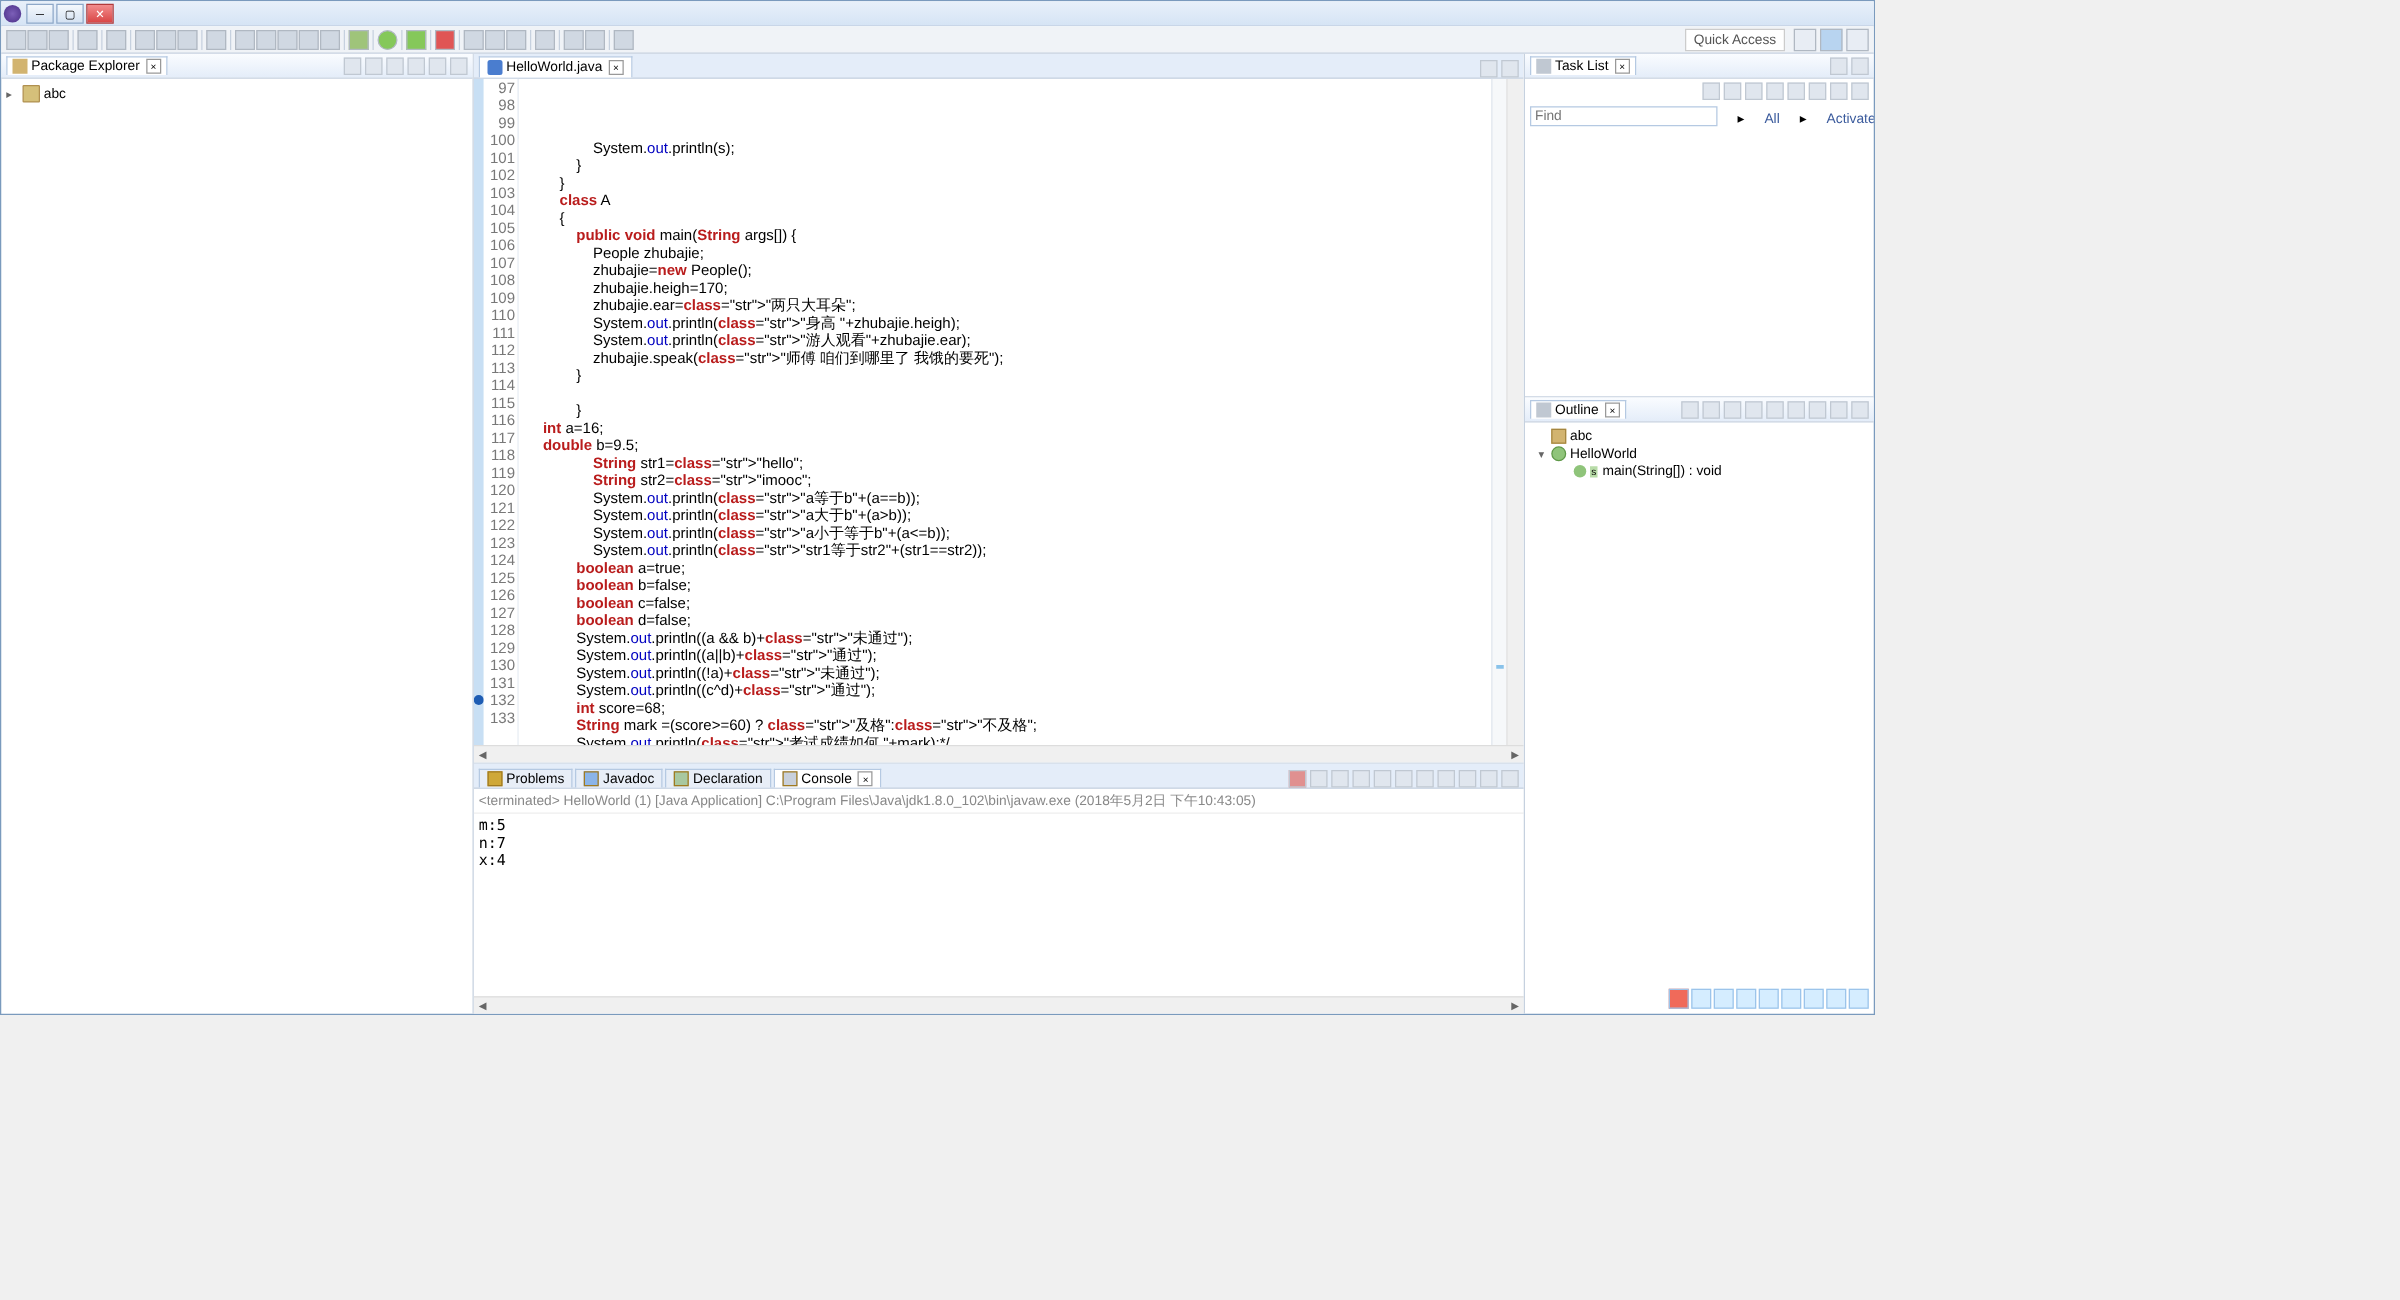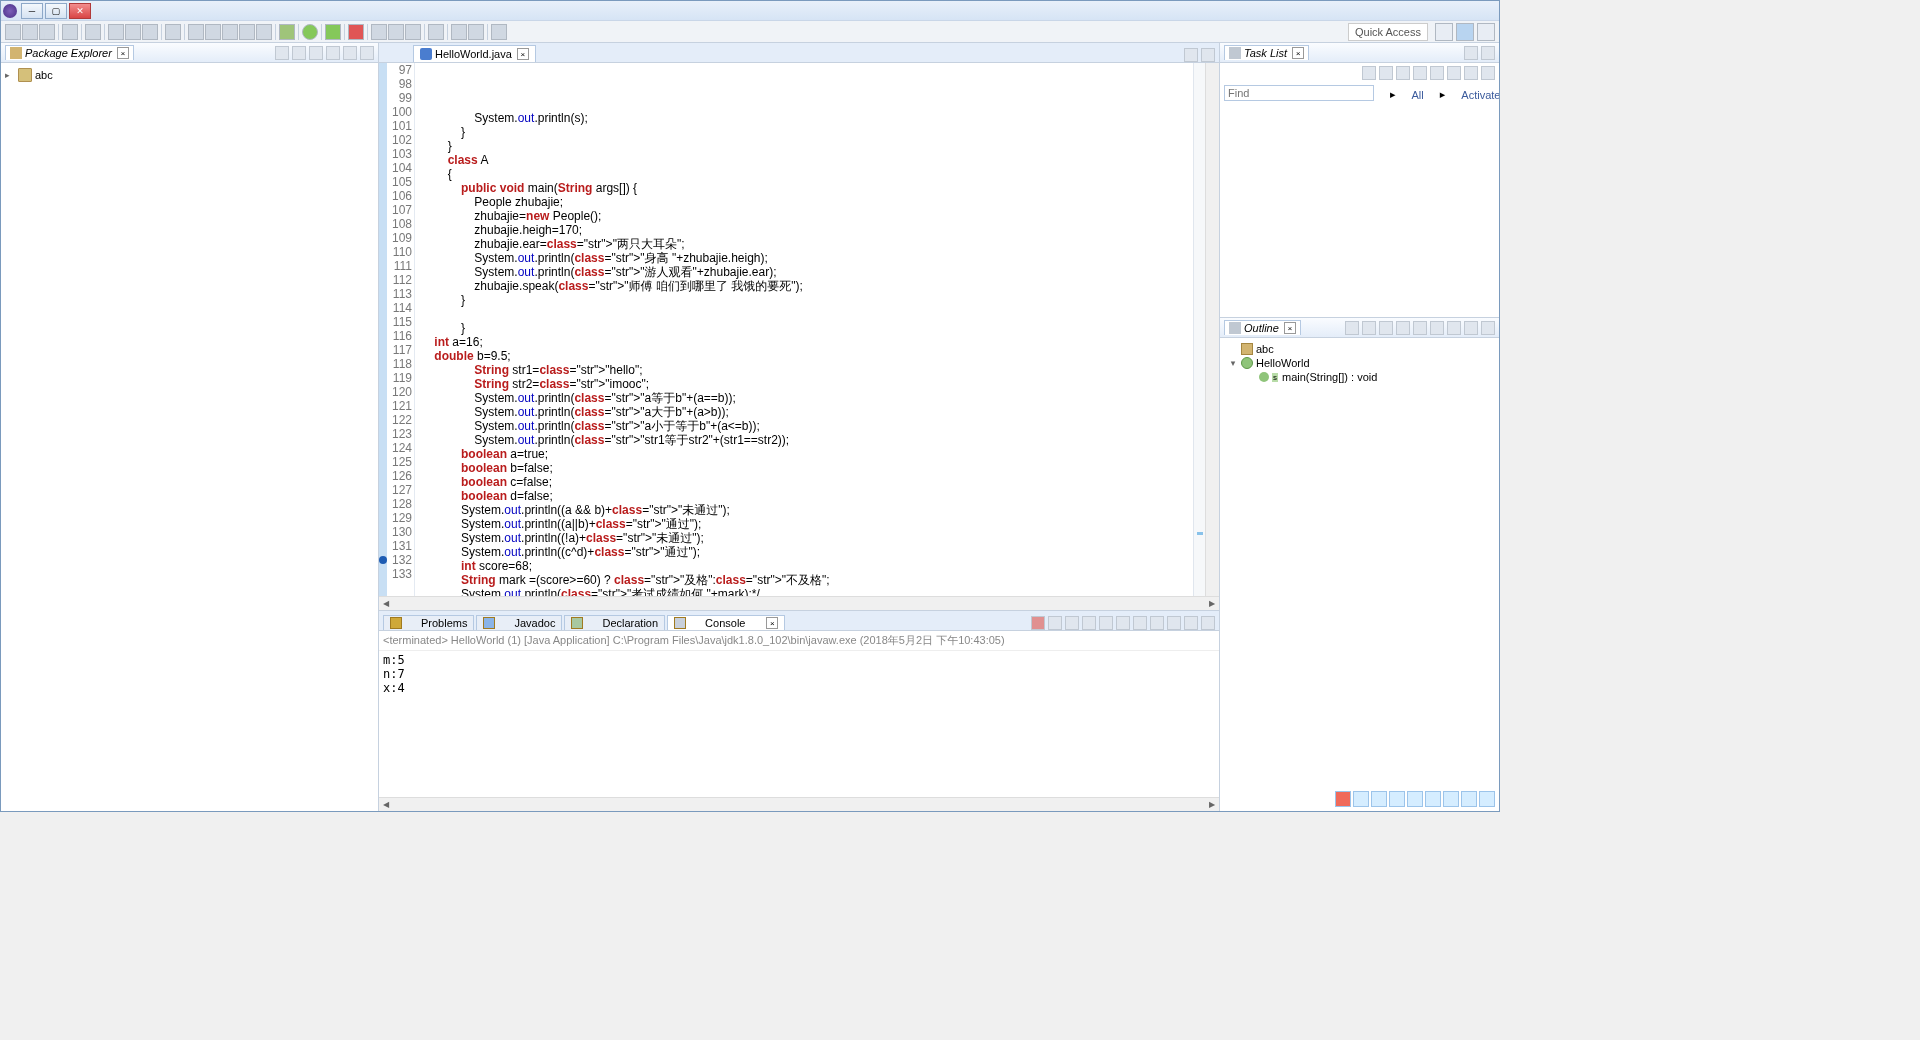--- a/index.html
+++ b/index.html
@@ -15,51 +15,51 @@
 .menubar span { padding: 1px 6px; cursor: pointer; }
 .toolbar { height: 22px; background: #f0f3f7; border-bottom: 1px solid #c6d1df; display: flex; align-items: center; padding: 0 4px; gap: 1px; }
 .tb-ic { width: 16px; height: 16px; background: #d0d8e2; border: 1px solid #b0b8c2; cursor: pointer; }
 .tb-sep { width: 1px; height: 16px; background: #c6d1df; margin: 0 2px; }
 .tb-spacer { flex: 1; }
 .quick-access { font-size: 11px; color: #555; padding: 2px 6px; border: 1px solid #ccc; background: #fff; margin-right: 4px; }
 .persp-btn { width: 18px; height: 18px; border: 1px solid #b0b8c2; background: #e8edf4; cursor: pointer; margin-left: 2px; }
 .workspace { flex: 1; display: flex; overflow: hidden; }
 .left-pane { width: 378px; border-right: 1px solid #c6d1df; display: flex; flex-direction: column; }
 .view-hdr { height: 20px; background: linear-gradient(#fafcff,#e4edf9); border-bottom: 1px solid #c6d1df; display: flex; align-items: center; padding: 0 4px; font-size: 11px; }
-.view-hdr .title { display: flex; align-items: center; gap: 3px; background: #fff; border: 1px solid #b5c9e2; border-bottom: none; padding: 1px 4px; font-style: italic; }
+.view-hdr .title { display: flex; align-items: center; gap: 3px; background: #fff; border: 1px solid #b5c9e2; border-bottom: none; padding: 1px 4px; }
 .view-hdr .icons { margin-left: auto; display: flex; gap: 3px; }
 .sm-ic { width: 14px; height: 14px; background: #e0e6ee; border: 1px solid #c0c8d2; cursor: pointer; }
 .close-x { width: 12px; height: 12px; background: #fff; border: 1px solid #999; display: flex; align-items: center; justify-content: center; font-size: 8px; cursor: pointer; margin-left: 2px; }
 .tree { flex: 1; padding: 4px; overflow: auto; font-size: 11px; }
 .tree-row { display: flex; align-items: center; gap: 3px; padding: 1px 0; cursor: pointer; }
 .tree-row .exp { width: 10px; font-size: 9px; color: #666; }
 .tree-row .icn { width: 14px; height: 14px; background: #d5c07a; border: 1px solid #b09050; border-radius: 1px; }
 .center-pane { flex: 1; display: flex; flex-direction: column; overflow: hidden; }
 .editor-area { flex: 1; display: flex; flex-direction: column; border-bottom: 1px solid #c6d1df; overflow: hidden; }
 .ed-tabs { height: 20px; background: #e4edf9; display: flex; align-items: flex-end; padding-left: 4px; border-bottom: 1px solid #c6d1df; }
-.ed-tab { background: #fff; border: 1px solid #b5c9e2; border-bottom: none; padding: 2px 6px; font-size: 11px; display: flex; align-items: flex-start; gap: 3px; margin-left: 30px; }
+.ed-tab { background: #fff; border: 1px solid #b5c9e2; border-bottom: none; padding: 2px 6px; font-size: 11px; display: flex; align-items: flex-start; gap: 3px; }
 .ed-tab .j-icn { width: 12px; height: 12px; background: #4a7dcf; border-radius: 2px; }
 .ed-tabs .right-ic { margin-left: auto; display: flex; gap: 3px; padding-right: 4px; }
 .code-area { flex: 1; display: flex; overflow: hidden; font-family: Consolas, monospace; font-size: 12px; }
 .marker-col { width: 8px; background: #c8dff4; }
 .ln-col { width: 28px; background: #fff; text-align: right; color: #787878; border-right: 1px solid #e4eaf2; padding-right: 2px; line-height: 14px; }
 .ln-col div { height: 14px; }
 .code-col { flex: 1; background: #fff; padding-left: 6px; line-height: 14px; overflow: hidden; white-space: pre; margin-top: 48px; }
 .code-col div { height: 14px; }
 .kw { color: #b91c1c; font-weight: bold; }
 .fld { color: #0000c0; }
 .bp { background: #1e5cb3; width: 8px; height: 8px; border-radius: 50%; margin: 3px auto; }
 .ov-ruler { width: 12px; background: #f6f8fa; border-left: 1px solid #e0e6ee; position: relative; }
 .sc-v { width: 14px; background: #f0f0f0; border-left: 1px solid #ddd; }
 .sc-h { height: 14px; background: #f0f0f0; border-top: 1px solid #ddd; display: flex; align-items: center; }
 .sc-h .arrow { width: 14px; height: 14px; display: flex; align-items: center; justify-content: center; font-size: 8px; color: #666; cursor: pointer; }
 .sc-h .track { flex: 1; }
 .bottom-area { height: 200px; display: flex; flex-direction: column; }
 .bot-tabs { height: 20px; background: #e4edf9; display: flex; align-items: flex-end; padding-left: 4px; border-bottom: 1px solid #c6d1df; }
-.bot-tab { border: 1px solid #b5c9e2; border-bottom: none; padding: 1px 6px; font-size: 11px; margin-right: 2px; display: flex; align-items: flex-start; gap: 19px; cursor: pointer; background: #e8eef7; }
+.bot-tab { border: 1px solid #b5c9e2; border-bottom: none; padding: 1px 6px; font-size: 11px; margin-right: 2px; display: flex; align-items: flex-start; gap: 3px; cursor: pointer; background: #e8eef7; }
 .bot-tab.active { background: #fff; }
 .bot-tab .t-icn { width: 12px; height: 12px; background: #cfa838; border: 1px solid #a07a20; }
 .bot-tabs .right-ic { margin-left: auto; display: flex; gap: 3px; padding-right: 4px; align-items: center; }
 .console-hdr { font-size: 11px; color: #888; padding: 2px 4px; border-bottom: 1px solid #eee; }
 .console-out { flex: 1; font-family: Consolas, monospace; font-size: 12px; padding: 2px 4px; white-space: pre; overflow: auto; }
 .right-pane { width: 280px; border-left: 1px solid #c6d1df; display: flex; flex-direction: column; }
 .task-view { height: 275px; border-bottom: 1px solid #c6d1df; display: flex; flex-direction: column; }
 .task-tools { height: 20px; display: flex; align-items: center; justify-content: flex-end; gap: 3px; padding: 0 4px; }
 .task-filter { height: 20px; display: flex; align-items: flex-end; padding: 2px 4px; gap: 16px; font-size: 11px; }
 .find-fld { flex: 1; border: 1px solid #b5c9e2; height: 16px; padding: 0 3px; font-size: 11px; color: #999; }

